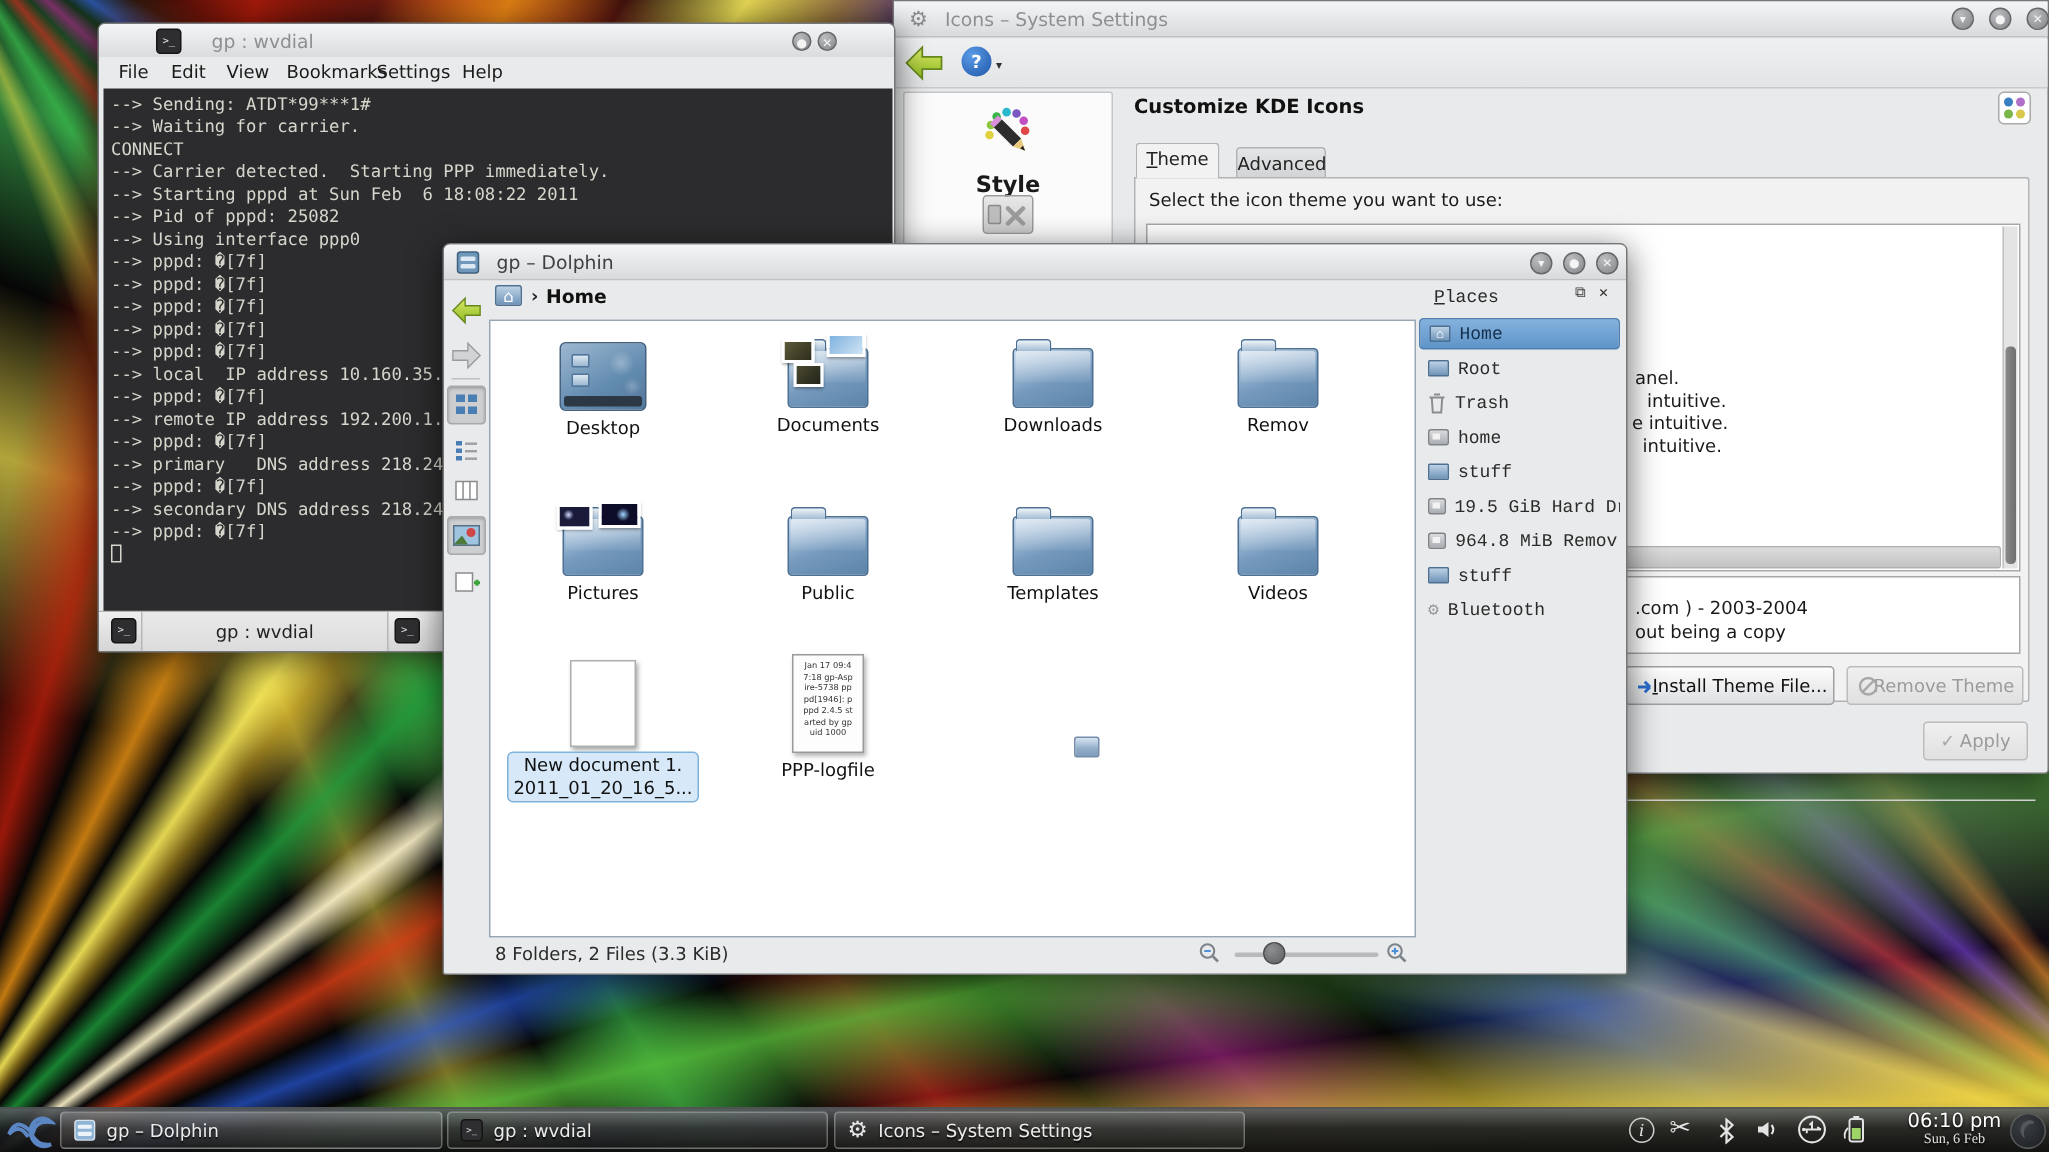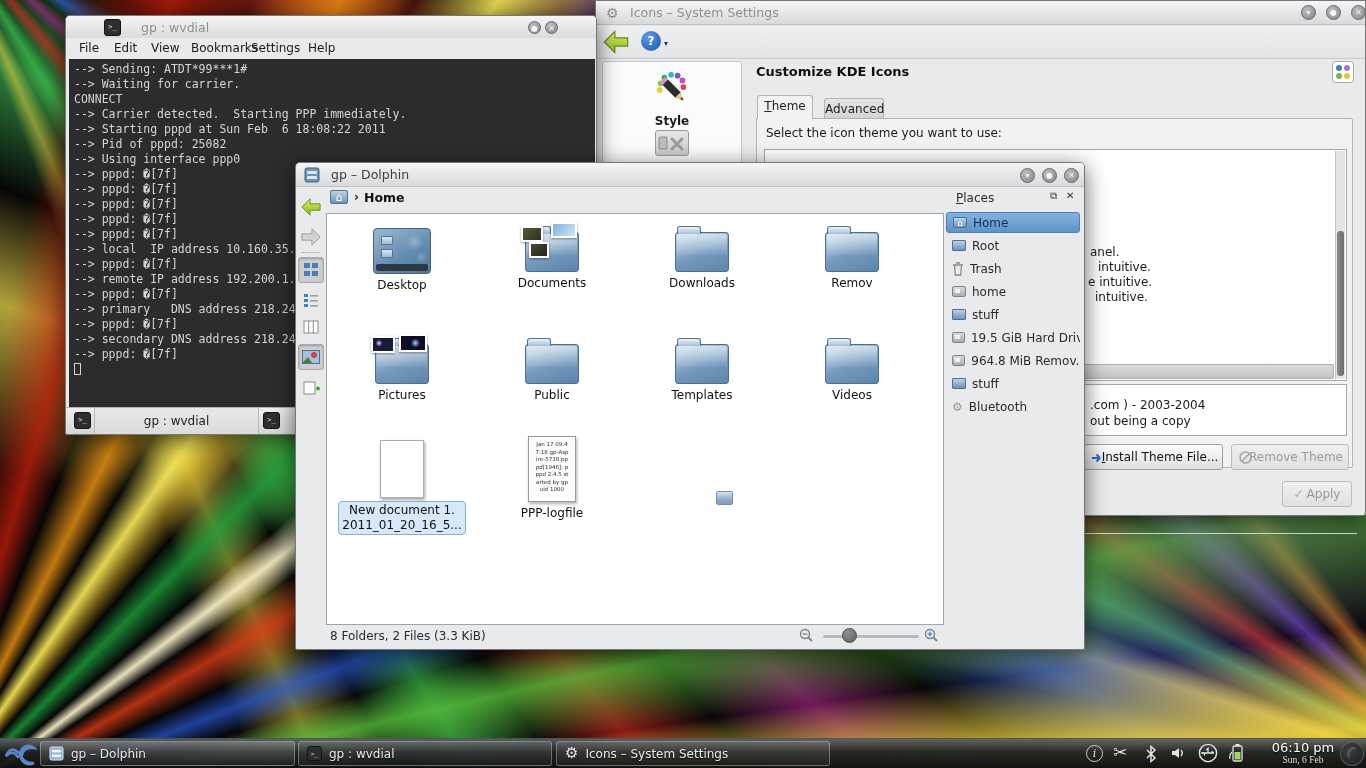--- a/index.html
+++ b/index.html
@@ -48,21 +48,21 @@
   .accel-first::first-letter{text-decoration:underline;}
 
   
   #syswin{left:595px;top:0;width:771px;height:516px;border-radius:0 0 3px 3px;}
   #ss-title-icon{position:absolute;left:10px;top:4px;font-size:14px;color:#8a8b8d;}
   #ss-toolbar{position:absolute;left:0;top:25px;right:0;height:33px;background:linear-gradient(#eff0f1,#e3e4e6);border-bottom:1px solid #c9cacc;}
   .navarrow{display:block;}
   #ss-body{position:absolute;left:0;top:58px;right:0;bottom:0;}
   #ss-sidebar{position:absolute;left:6px;top:2px;width:140px;bottom:6px;background:#fbfbfb;border:1px solid #c6c7c9;border-radius:2px;}
   #ss-style-item{position:absolute;left:0;top:8px;width:138px;text-align:center;}
-  #ss-style-label{font-weight:bold;font-size:12px;color:#1a1a1a;margin-top:2px;}
+  #ss-style-label{font-weight:bold;font-size:15px;color:#1a1a1a;margin-top:2px;}
   #ss-hw-icon{position:absolute;left:52px;top:68px;width:34px;height:26px;background:linear-gradient(#e8e8e8,#c9c9c9);border:1px solid #9a9a9a;border-radius:3px;}
   #ss-main-heading{position:absolute;left:160px;top:5px;font-size:13px;font-weight:bold;color:#111;}
   #ss-module-icon{position:absolute;left:736px;top:2px;width:22px;height:22px;background:#fff;border:1px solid #aaa;border-radius:4px;}
   .mdot{position:absolute;width:6px;height:6px;border-radius:50%;}
   .tab{position:absolute;font-size:12px;color:#222;text-align:center;border:1px solid #b2b3b5;border-bottom:none;border-radius:3px 3px 0 0;padding-top:3px;}
   #tab-theme{left:161px;top:36px;width:56px;height:24px;background:#f2f2f2;z-index:2;font-weight:normal;}
   #tab-advanced{left:228px;top:39px;width:60px;height:21px;background:linear-gradient(#e4e5e6,#d2d3d5);}
   #ss-panel{position:absolute;left:160px;top:59px;width:597px;height:350px;background:#f2f2f2;border:1px solid #b2b3b5;border-radius:0 2px 2px 2px;}
   #ss-instruction{position:absolute;left:9px;top:7px;font-size:12px;color:#1a1a1a;}
   #ss-list{position:absolute;left:7px;top:30px;width:583px;height:232px;background:#fff;border:1px solid #a6a7a9;}
@@ -110,21 +110,21 @@
                      linear-gradient(150deg,#9db8d0,#628bb0 60%,#54779a);}
   .desktop-icon .bar{position:absolute;left:2px;right:2px;bottom:2px;height:7px;background:#2c3944;border-radius:2px;}
   .minifold{position:absolute;width:12px;height:9px;background:linear-gradient(#dce8f2,#9db8d0);border:1px solid #51749a;border-radius:1px;}
   .page{width:44px;height:58px;background:#fff;border:1px solid #aeaeae;box-shadow:1px 2px 3px rgba(0,0,0,.35);margin-top:4px;}
   .textpage{width:48px;height:66px;background:#fdfdfd;border:1px solid #9a9a9a;box-shadow:1px 2px 3px rgba(0,0,0,.3);
             padding:4px 2px;font-size:5.5px;line-height:7.5px;color:#333;text-align:center;font-family:"DejaVu Sans",sans-serif;}
   .sel-label{margin-top:3px;background:#d7e9f8;border:1px solid #7fb1d9;border-radius:4px;padding:1px 3px;}
   .sel-label div{font-size:12px;line-height:15px;color:#111;text-align:center;white-space:nowrap;}
   #stray-thumb{position:absolute;left:389px;top:277px;width:17px;height:14px;border-radius:2px;
       background:linear-gradient(#cfe0ee,#7f9fc0 60%,#6d8cb0);border:1px solid #5d7a9c;opacity:.85;}
-  #dol-places{position:absolute;right:2px;top:24px;width:138px;bottom:0;}
+  #dol-places{position:absolute;right:2px;top:24px;width:138px;bottom:0;font-family:Liberation Mono, monospace;}
   #places-header{position:absolute;left:0;top:0;right:0;height:24px;}
   .prow{position:absolute;left:2px;right:2px;height:21px;display:flex;align-items:center;gap:6px;padding-left:6px;cursor:pointer;}
   .prow.sel{background:linear-gradient(#84b2dd,#5f94c9);border:1px solid #4f80b4;border-radius:3px;}
   .plabel{font-size:12px;color:#2b2b2b;white-space:nowrap;overflow:hidden;}
   .prow.sel .plabel{color:#15304d;}
   .pfold{width:14px;height:11px;background:linear-gradient(#bcd2e6,#6f94b8);border:1px solid #4d7092;border-radius:1px;position:relative;}
   .pdrive{width:14px;height:11px;background:linear-gradient(#dadcde,#a9adb2);border:1px solid #7e8388;border-radius:2px;position:relative;}
   .pdrive::after{content:"";position:absolute;left:2px;top:2px;width:5px;height:4px;background:#f2f2f2;}
   #dol-status{position:absolute;left:30px;bottom:0;width:618px;height:26px;}
   #status-text{position:absolute;left:4px;top:6px;font-size:12px;color:#2b2b2b;}

